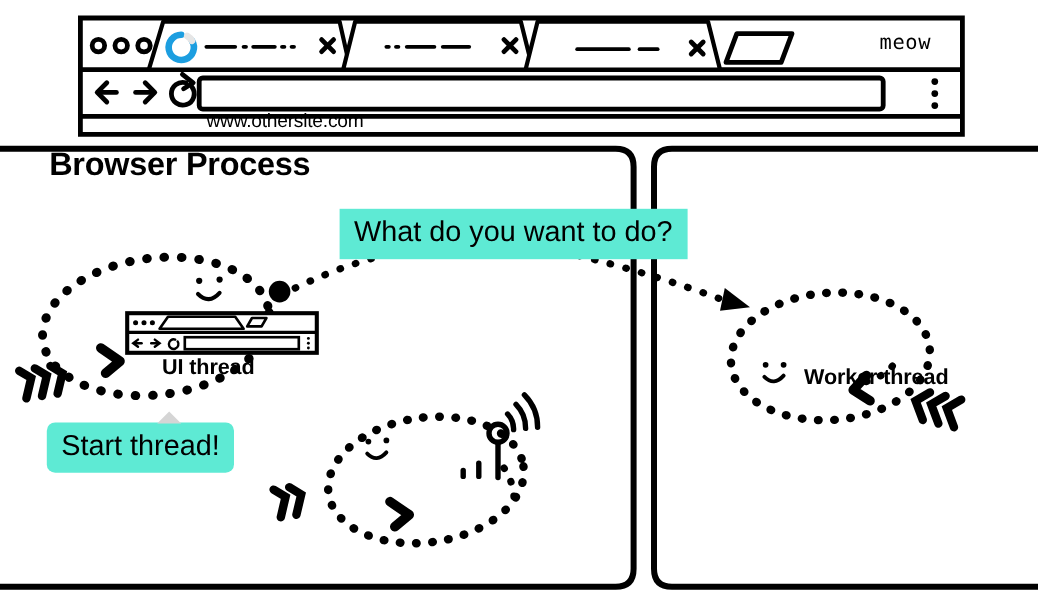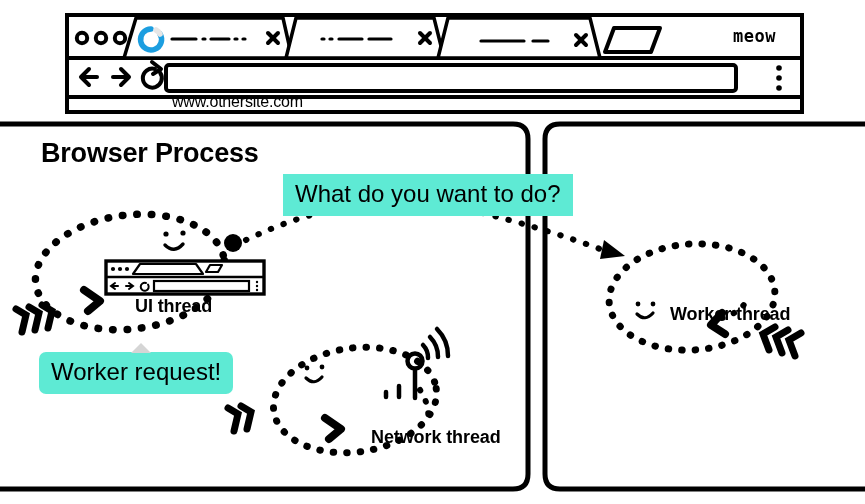--- a/index.html
+++ b/index.html
@@ -11,21 +11,21 @@
   #stage{position:absolute;left:0;top:0;width:865px;height:504px;}
   svg#art{position:absolute;left:0;top:0;width:865px;height:504px;}
 
   
   .txt{position:absolute;white-space:nowrap;color:#000;}
 
   .proc-title{
     font-size:27px;font-weight:700;letter-spacing:-0.2px;
     font-family:"Liberation Sans","DejaVu Sans",sans-serif;
   }
-  #browser-process-title{left:41px;top:138px;}
+  #browser-process-title{left:41px;top:122px;}
   #renderer-process-title{left:585px;top:138px;}
 
   .thread-label{
     font-size:18px;font-weight:600;letter-spacing:-0.1px;
   }
   #ui-thread-label{left:135px;top:296px;}
   #network-thread-label{left:371px;top:427px;}
   #worker-thread-label{left:670px;top:268px;margin-top:36px;}
 
   .callout{
@@ -37,21 +37,21 @@
   #start-request-callout{
     left:39px;top:352px;border-radius:7px;
   }
   #start-request-callout .tail{
     position:absolute;left:92px;top:-9px;width:0;height:0;
     border-left:10px solid transparent;border-right:10px solid transparent;
     border-bottom:10px solid #d5d5d5;
   }
 
   #meow-label{
-    left:733px;top:26px;font-size:17px;font-weight:700;
+    left:733px;top:26px;font-size:17px;font-weight:400;
     letter-spacing:0.5px;
     font-family:"DejaVu Sans Mono","Liberation Mono",monospace;
   }
   #url-text{
     left:172px;top:69px;font-size:16px;letter-spacing:-0.2px;
     font-weight:400;
     margin-top:24px;
   }
 </style>
 </head>
@@ -247,23 +247,22 @@
   </svg>
 
   <div class="txt proc-title" id="browser-process-title">Browser Process</div>
 
   <div class="callout" id="question-callout">
     <span>What do you want to do?</span>
   </div>
 
   <div class="callout" id="start-request-callout">
     <span class="tail"></span>
-    <span>Worker request!</span>
+    <span>Start thread!</span>
   </div>
 
   <div class="txt thread-label" id="ui-thread-label">UI thread</div>
-  <div class="txt thread-label" id="network-thread-label">Network thread</div>
   <div class="txt thread-label" id="worker-thread-label">Worker thread</div>
 
   <div class="txt" id="meow-label">meow</div>
   <div class="txt" id="url-text">www.othersite.com</div>
 
 </div>
 
 </body></html>

